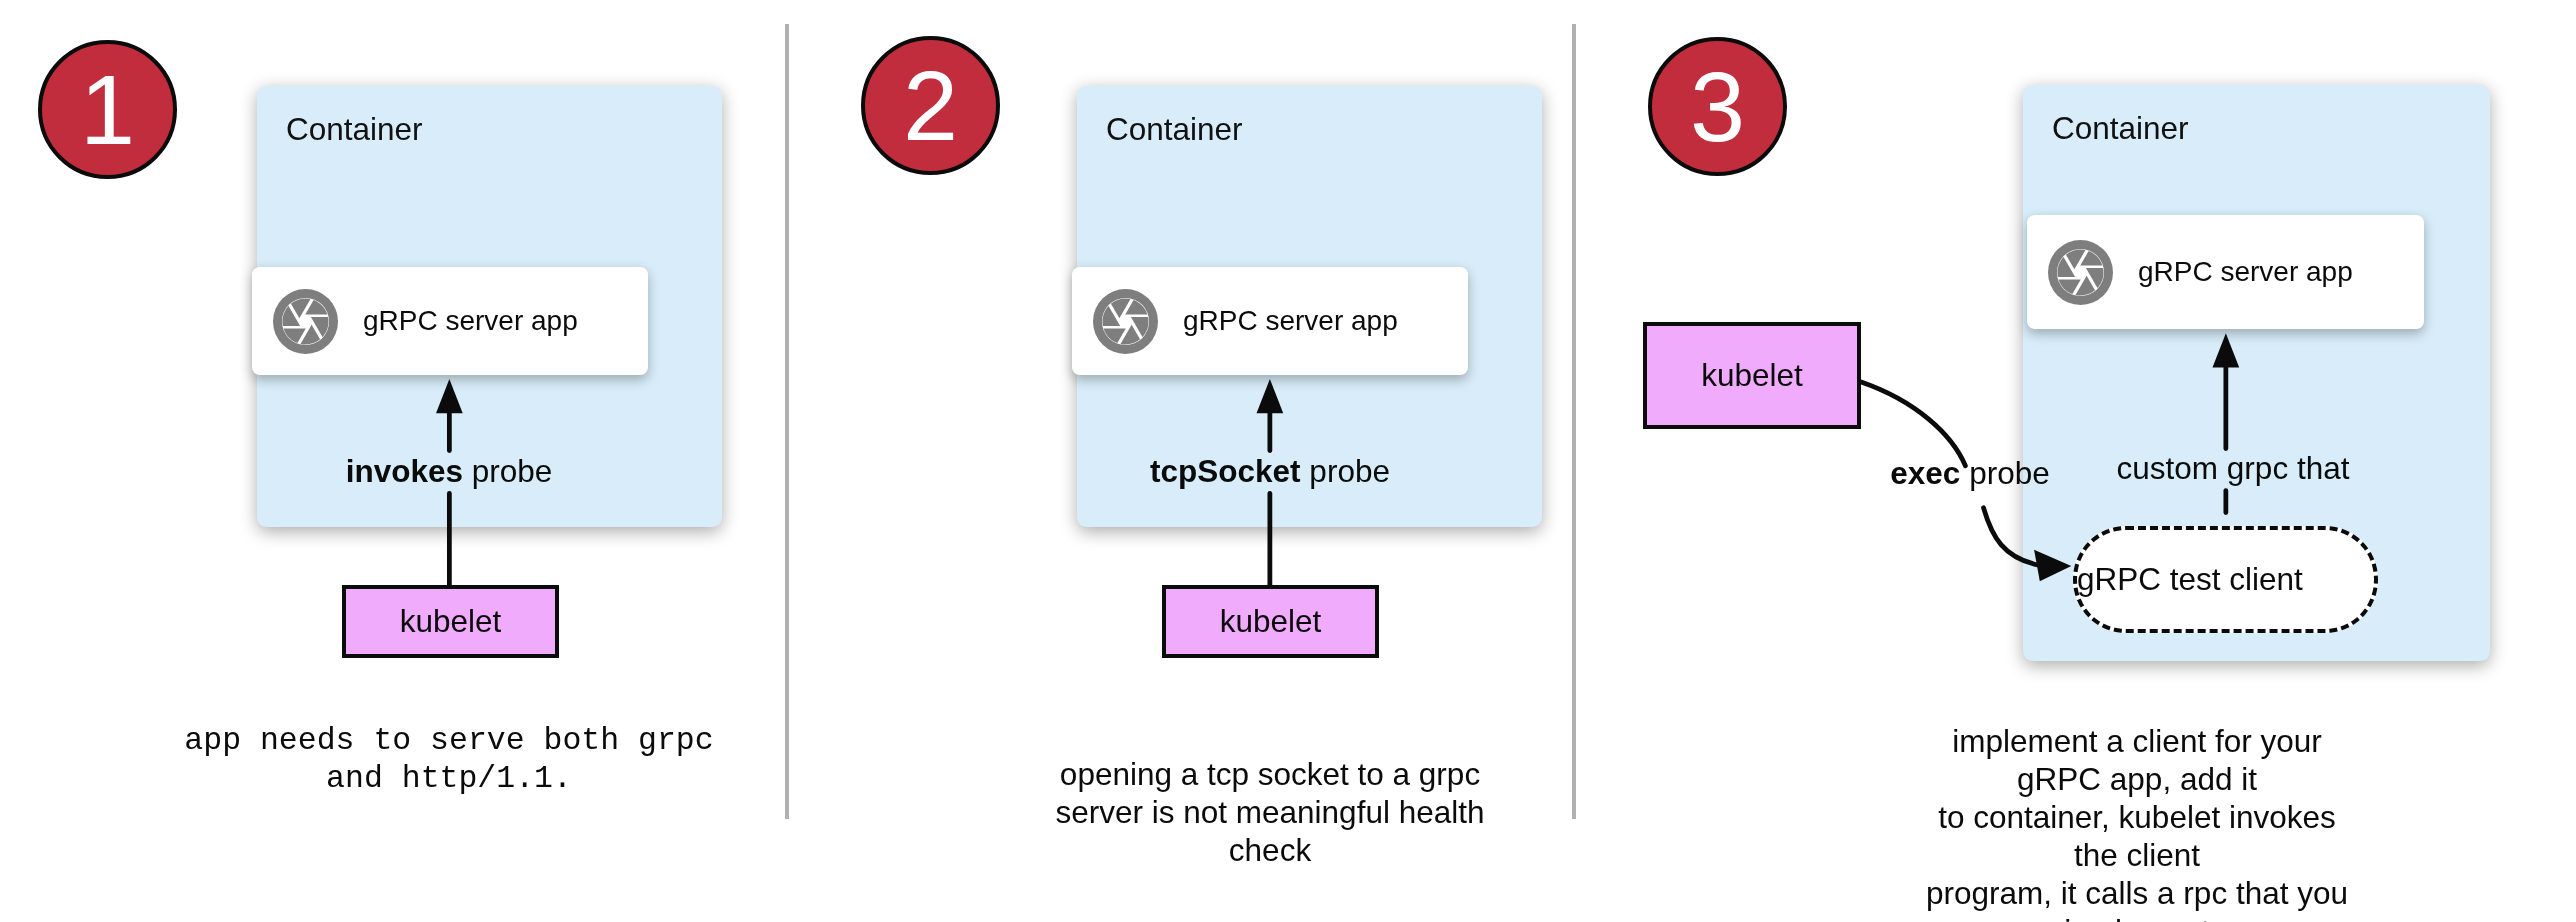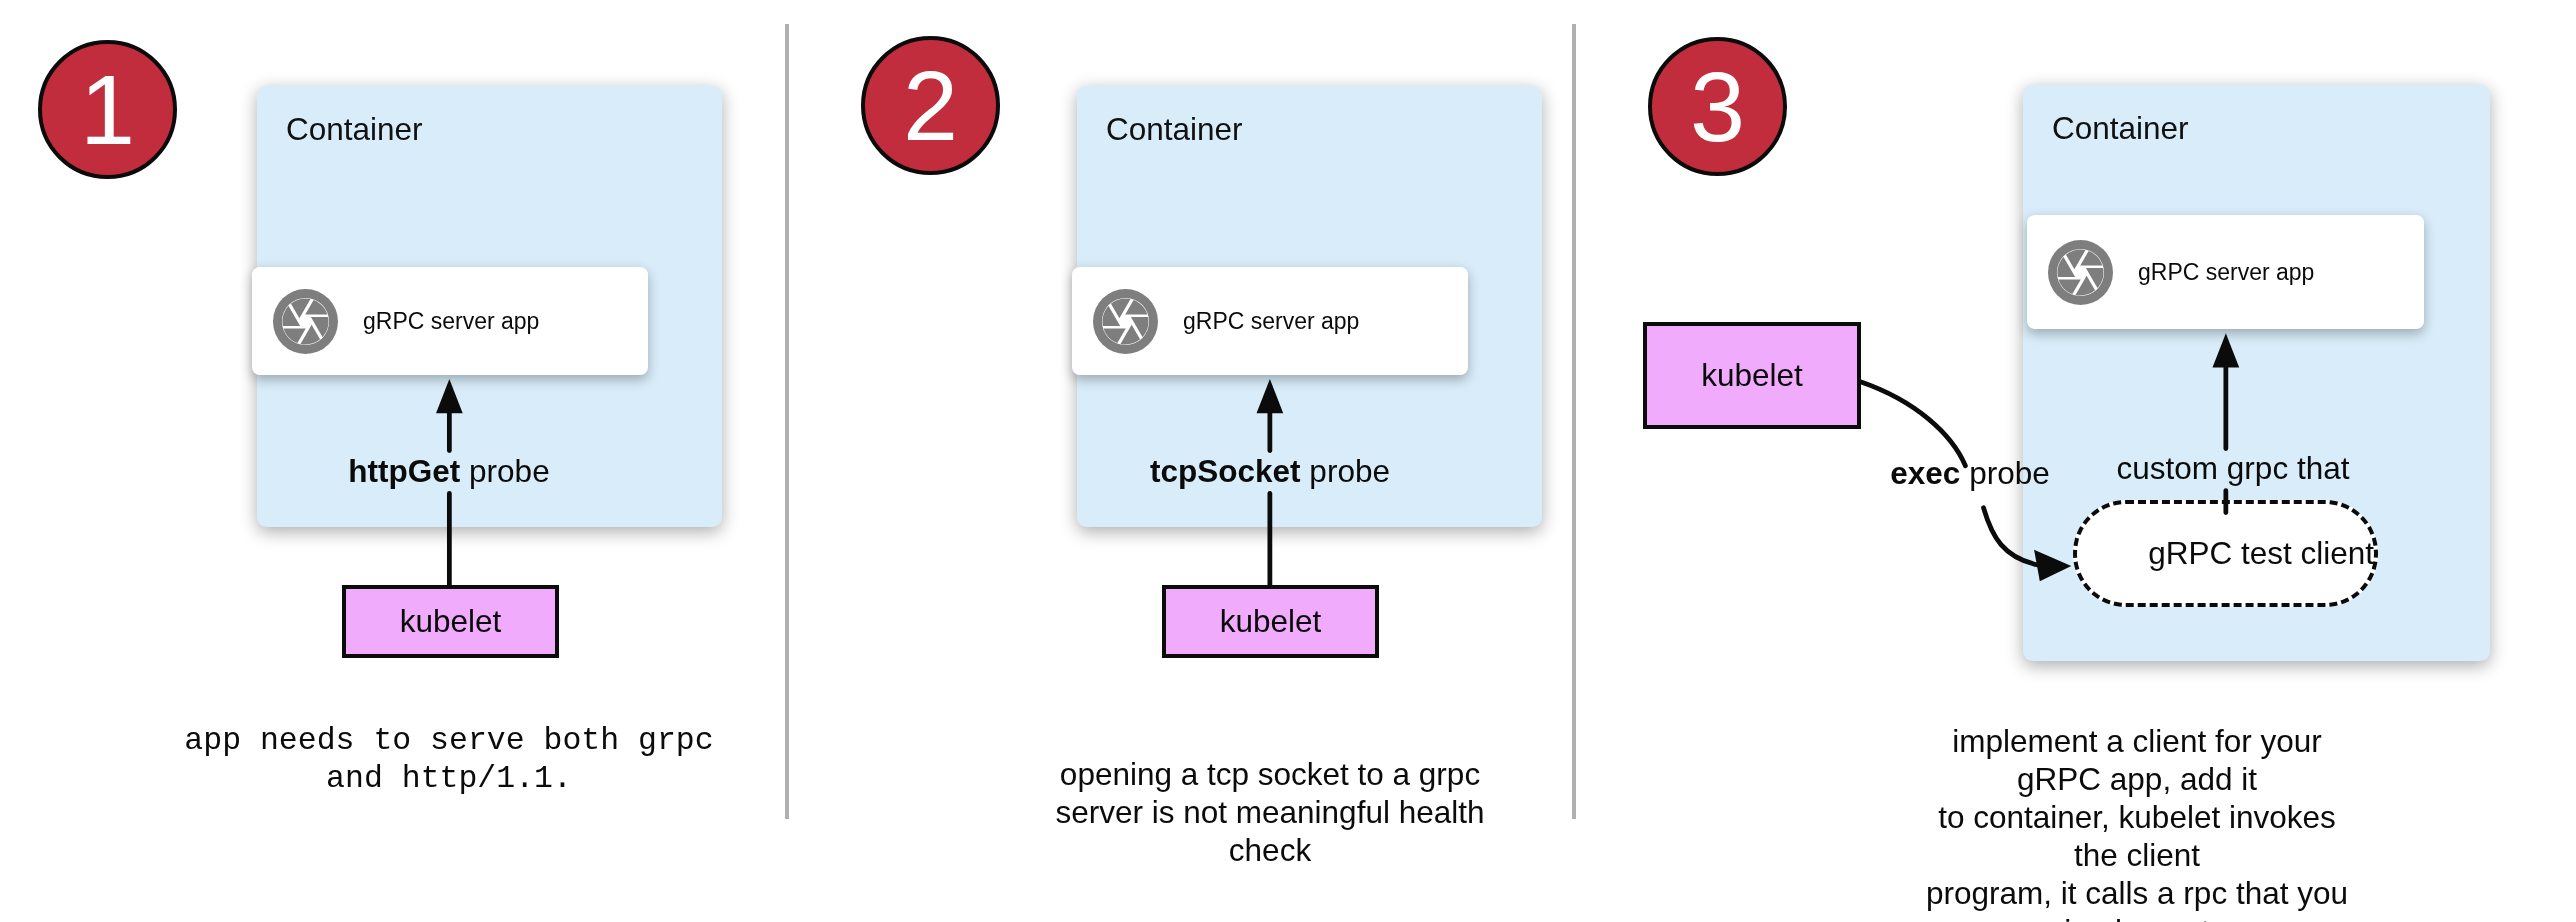--- a/index.html
+++ b/index.html
@@ -21,35 +21,35 @@
   #cont3{left:1984px;top:85px;width:467px;height:576px;}
   .container-label{position:absolute;left:29px;top:25px;font-size:31.5px;color:#111;}
 
   
   .app-box{position:absolute;background:#fff;border-radius:7.6px;box-sizing:border-box;
            box-shadow:0 4.8px 11.4px rgba(0,0,0,.28);display:flex;align-items:center;
            padding-left:21px;gap:25px;z-index:1;}
   #app1{left:252px;top:267px;width:396px;height:108px;}
   #app2{left:1072px;top:267px;width:396px;height:108px;}
   #app3{left:2027px;top:215px;width:397px;height:114px;}
-  .app-label{font-size:23px;white-space:nowrap;}
+  .app-label{font-size:28px;white-space:nowrap;}
   .ic-g{fill:var(--icon-gray,#7e7e7e);}
 
   
   .kubelet-box{position:absolute;background:#f0abfc;border:4.8px solid var(--line-black,#0b0b0b);
                box-sizing:border-box;display:flex;align-items:center;justify-content:center;
                font-size:31.5px;z-index:3;}
   #kub1{left:342px;top:585px;width:217px;height:73px;}
   #kub2{left:1162px;top:585px;width:217px;height:73px;}
   #kub3{left:1643px;top:322px;width:218px;height:107px;}
 
   
-  #stadium{position:absolute;left:2073px;top:500px;width:305px;height:107px;box-sizing:border-box;
+  #stadium{position:absolute;left:2073px;top:526px;width:305px;height:107px;box-sizing:border-box;
            background:#fff;border:4.8px dashed var(--line-black,#0b0b0b);border-radius:53px;
-           display:flex;align-items:center;justify-content:flex-end;font-size:31.5px;z-index:1;}
+           display:flex;align-items:center;justify-content:flex-start;font-size:31.5px;z-index:1;}
 
   
   .float-label{position:absolute;transform:translate(-50%,-50%);font-size:31.5px;
                white-space:nowrap;z-index:4;}
   #probe1{left:449px;top:471px;} #probe2{left:1270px;top:471px;} #probe3{left:1970px;top:473px;}
   #customcall{left:2233px;top:468px;}
   .kw{font-weight:bold;}
 
   
   .caption{position:absolute;transform:translateX(-50%);text-align:center;font-size:31.5px;
@@ -128,21 +128,21 @@
   </div>
   <div class="kubelet-box" id="kub3">
     <span>kubelet</span>
   </div>
 
   <div id="stadium">
     <span>gRPC test client</span>
   </div>
 
   <div class="float-label" id="probe1">
-    <span class="kw">httpGet</span><span> probe</span>
+    <span class="kw">invokes</span><span> probe</span>
   </div>
   <div class="float-label" id="probe2">
     <span class="kw">tcpSocket</span><span> probe</span>
   </div>
   <div class="float-label" id="probe3">
     <span class="kw">exec</span><span> probe</span>
   </div>
   <div class="float-label" id="customcall">custom grpc that</div>
 
   <div class="caption" id="cap1">app needs to serve both grpc

